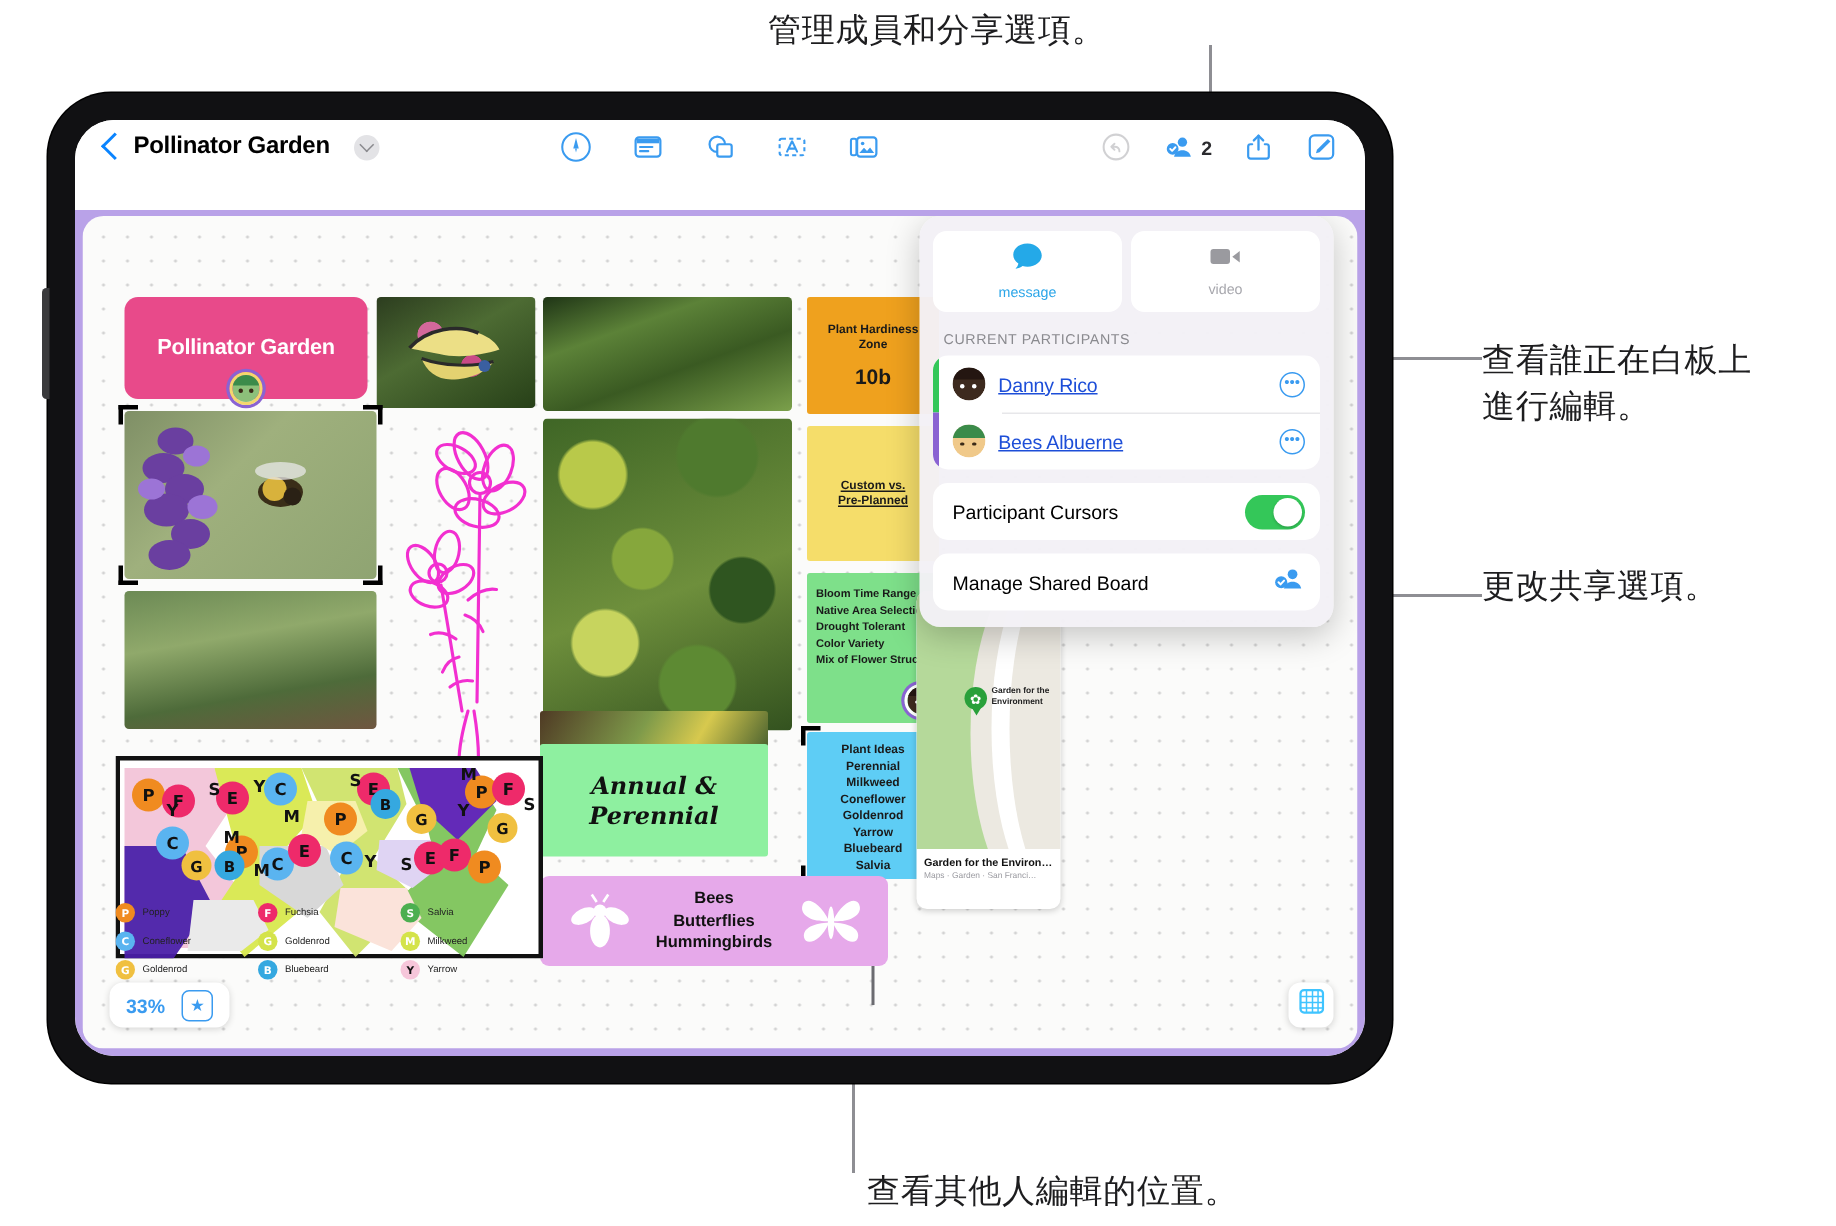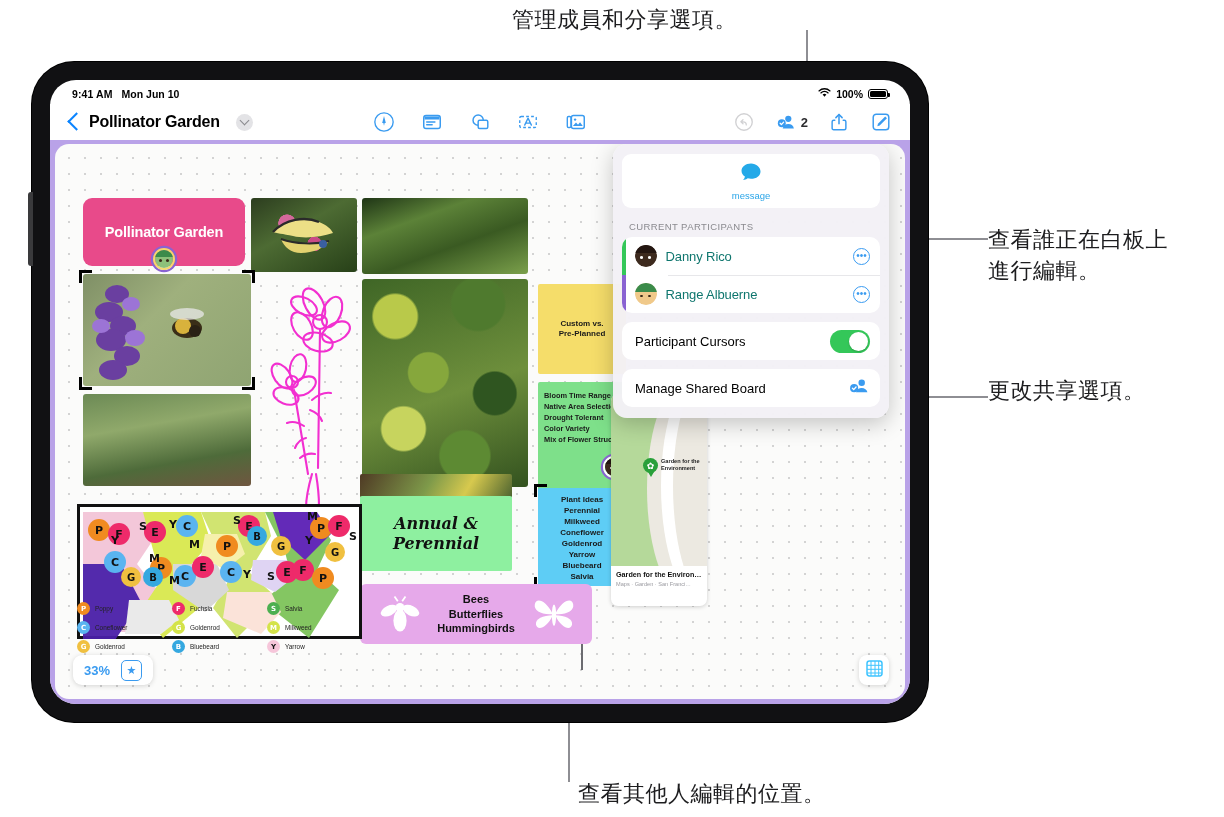--- a/index.html
+++ b/index.html
@@ -138,23 +138,23 @@
   }
   .av-face { width:100%;height:100%; position:relative; }
 
   
   .sticky { border-radius:2px; padding:6px; font-size:8px; color:#1a1a1a; text-align:center; }
   #note-zone { left:483px; top:54px; width:88px; height:78px; background:#efa11e;
                display:flex;flex-direction:column;align-items:center;justify-content:center;gap:8px;}
   #note-zone .l1 { font-weight:bold; font-size:8px; line-height:1.25;}
   #note-zone .l2 { font-weight:bold; font-size:14px;}
   #note-custom { left:483px; top:140px; width:88px; height:90px; background:#f5dd6a;
-                 display:flex;align-items:center;justify-content:center;}
+                 display:flex;align-items:center;justify-content:center;text-decoration:underline;}
   #note-custom span { font-weight:bold; font-size:8px; line-height:1.3; }
-  #note-criteria { left:483px; top:238px; width:88px; height:120px; background:#7ee08a;
+  #note-criteria { left:483px; top:238px; width:88px; height:100px; background:#7ee08a;
                    padding:8px 6px; text-align:left; font-size:7.4px; line-height:1.5; font-weight:bold;}
   #note-plant { left:483px; top:344px; width:88px; height:98px; background:#5ecdf5;
                 display:flex;flex-direction:column;align-items:center;justify-content:space-between;
                 font-size:8px;line-height:1.38;font-weight:bold;}
   #note-plant .hd { font-weight:bold; }
 
   
   #sketch { left:205px; top:130px; width:98px; height:260px; }
   #sketch svg { width:100%; height:100%; }
 
@@ -248,21 +248,21 @@
   .sect-head {
     font-size:9.5px; color:#8a8a8f; letter-spacing:.4px; margin:13px 0 5px 7px;
   }
   .plist { background:#fff; border-radius:10px; overflow:hidden; }
   .prow { height:38px; display:flex; align-items:center; padding:0 10px 0 0; position:relative; }
   .prow + .prow:before {
     content:""; position:absolute; left:46px; right:0; top:0; height:1px; background:#e7e7ea;
   }
   .pbar { width:3.5px; height:100%; }
   .pav { width:22px;height:22px;border-radius:50%;margin-left:9px;overflow:hidden;position:relative; }
-  .pname { font-size:13px; color:#0f766e; margin-left:9px; letter-spacing:-.1px; }
+  .pname { font-size:13px; color:#1d4ed8; margin-left:9px; letter-spacing:-.1px;text-decoration:underline; }
   .more-dots {
     margin-left:auto; width:17px;height:17px;border:1.3px solid #3a9bf0;border-radius:50%;
     display:flex;align-items:center;justify-content:center;color:#3a9bf0;font-size:10px;line-height:1;
   }
   .prow-plain {
     background:#fff; border-radius:10px; height:38px; margin-top:9px;
     display:flex;align-items:center;padding:0 10px 0 13px;
   }
   .prow-plain .lbl { font-size:13px;color:#000; }
   .toggle {
@@ -283,38 +283,20 @@
 
 <div class="callout" id="callout-right2">更改共享選項。</div>
 <div class="leader" style="left:876px; top:396px; width:112px; height:2px;"></div>
 
 <div class="callout" id="callout-bottom">查看其他人編輯的位置。</div>
 <div class="leader" style="left:568px; top:520px; width:2px; height:262px;"></div>
 
 <div id="device">
   <div id="screen">
 
-    <div id="statusbar">
-      <span class="time">9:41 AM</span>
-      <span class="date">Mon Jun 10</span>
-      <span class="spacer"></span>
-      <span class="right">
-        <span>
-          <svg width="13" height="10" viewBox="0 0 13 10">
-              <path d="M6.5 8.7 4.6 6.6a2.9 2.9 0 0 1 3.8 0z" fill="#000"></path>
-              <path d="M2.9 4.9a5.3 5.3 0 0 1 7.2 0" stroke="#000" stroke-width="1.3" fill="none" stroke-linecap="round"></path>
-              <path d="M1 2.9a8.1 8.1 0 0 1 11 0" stroke="#000" stroke-width="1.3" fill="none" stroke-linecap="round"></path>
-            </svg>
-        </span>
-        <span style="font-size:10.5px;font-weight:bold">100%</span>
-        <span class="batt">
-            <i></i>
-          </span>
-      </span>
-    </div>
 
     <div id="toolbar">
       <div class="left">
         <span class="chev-back"></span>
         <span id="doc-title">Pollinator Garden</span>
         <span class="title-chev"></span>
       </div>
 
       <div class="center">
         <span class="tb-ico">
@@ -480,20 +462,25 @@
                       radial-gradient(circle at 25% 72%, #c7d45e 0 11%, transparent 12%),
                       radial-gradient(circle at 62% 85%, #5d8a33 0 12%, transparent 13%),
                       linear-gradient(160deg,#3f6626,#6e8f3c 55%,#33521f);"></div>
 
         <div class="card photo" style="left:28px;top:250px;width:168px;height:92px;border-radius:3px;
                     background:linear-gradient(170deg,#6c8a55 0%,#90a96b 35%,#4e6b3a 70%,#6f5640 100%);"></div>
 
         <div class="card photo" style="left:305px;top:330px;width:152px;height:24px;border-radius:2px;
                     background:linear-gradient(120deg,#4f3a24,#7e9a4a 45%,#d7c94e 70%,#4c6330);"></div>
 
+        <div class="card sticky" id="note-zone">
+          <div class="l1" style="white-space:pre-line">Plant Hardiness
+Zone</div>
+          <div class="l2">10b</div>
+        </div>
 
         <div class="card sticky" id="note-custom">
           <span style="white-space:pre-line">Custom vs.
 Pre-Planned</span>
         </div>
 
         <div class="card sticky" id="note-criteria">
           <div style="text-indent:-6px;padding-left:6px">Bloom Time Range</div>
           <div style="text-indent:-6px;padding-left:6px">Native Area Selection</div>
           <div style="text-indent:-6px;padding-left:6px">Drought Tolerant</div>
@@ -713,20 +700,29 @@
 
           <div class="ctabs">
             <div class="ctab msg">
               <span>
                 <svg width="22" height="20" viewBox="0 0 22 20">
                     <path d="M11 1.4C5.6 1.4 1.5 4.7 1.5 8.8c0 2.3 1.3 4.4 3.4 5.8-.2 1.3-.9 2.6-1.9 3.5 1.7-.2 3.4-.8 4.7-1.8 1 .3 2.2.5 3.3.5 5.4 0 9.5-3.3 9.5-7.4S16.4 1.4 11 1.4z" fill="#24a9e8"></path>
                   </svg>
               </span>
               <span class="lbl">message</span>
             </div>
+            <div class="ctab">
+              <span>
+                <svg width="22" height="16" viewBox="0 0 22 16">
+                    <rect x="1" y="3" width="13" height="10" rx="2" fill="#9a9a9f"></rect>
+                    <path d="M15.5 8.2 20.5 4.4v7.6z" fill="#9a9a9f"></path>
+                  </svg>
+              </span>
+              <span class="lbl dim">video</span>
+            </div>
           </div>
 
           <div class="sect-head">CURRENT PARTICIPANTS</div>
 
           <div class="plist">
             <div class="prow">
               <span class="pbar" style="background:#34c759"></span>
               <span class="pav">
                 <span style="position:absolute;inset:0;background:#3d2a1e;border-radius:50%"></span>
                 <span style="position:absolute;left:0;right:0;top:0;height:36%;background:#241611;border-radius:50% 50% 0 0"></span>
@@ -737,21 +733,21 @@
               <span class="more-dots">•••</span>
             </div>
             <div class="prow">
               <span class="pbar" style="background:#8a63d2"></span>
               <span class="pav">
                 <span style="position:absolute;inset:0;background:#f0c98a;border-radius:50%"></span>
                 <span style="position:absolute;left:0;right:0;top:0;height:40%;background:#3b8b4a;border-radius:50% 50% 0 0"></span>
                 <span style="position:absolute;left:26%;top:54%;width:3px;height:2.6px;border-radius:50%;background:#3a2a18"></span>
                 <span style="position:absolute;right:26%;top:54%;width:3px;height:2.6px;border-radius:50%;background:#3a2a18"></span>
               </span>
-              <span class="pname">Range Albuerne</span>
+              <span class="pname">Bees Albuerne</span>
               <span class="more-dots">•••</span>
             </div>
           </div>
 
           <div class="prow-plain">
             <span class="lbl">Participant Cursors</span>
             <span class="toggle">
                 <i></i>
               </span>
           </div>

